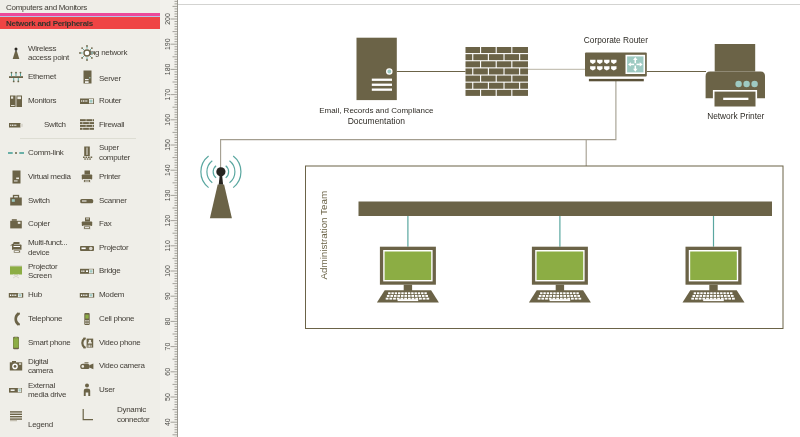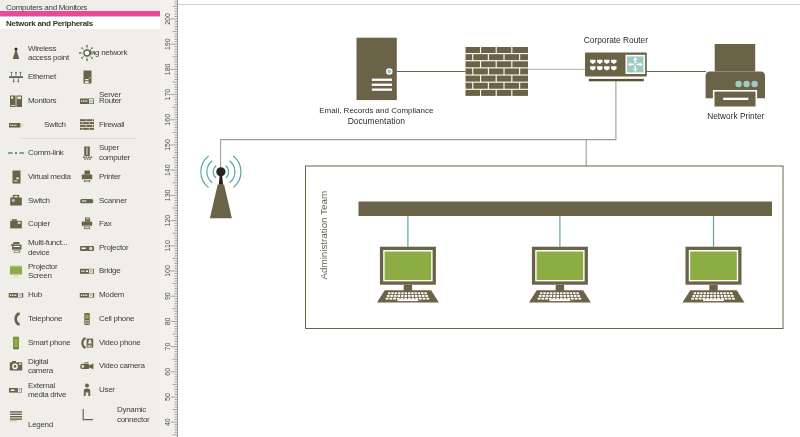--- a/index.html
+++ b/index.html
@@ -1,22 +1,22 @@
 <!DOCTYPE html>
 <html><head><meta charset="utf-8">
 <style>
 html,body{margin:0;padding:0;width:800px;height:437px;overflow:hidden;
  font-family:"Liberation Sans",sans-serif;background:#fff}
 #panel{position:absolute;left:0;top:0;width:160px;height:437px;background:#efeee8}
 #rulerbg{position:absolute;left:160px;top:0;width:18px;height:437px;background:#f2f1ec;border-right:1px solid #9c9a92;box-sizing:border-box}
 .it{position:absolute;font-size:8px;letter-spacing:-0.3px;line-height:9.2px;color:#45413a;white-space:nowrap}
 .ic{position:absolute}
-#h1{position:absolute;left:0;top:0;width:160px;height:16px;border-bottom:5px solid #ec4899;box-sizing:border-box}
+#h1{position:absolute;left:0;top:0;width:160px;height:16px;border-bottom:3px solid #ec4899;box-sizing:border-box}
 #h1 span{position:absolute;left:6px;top:3px;font-size:8px;letter-spacing:-0.3px;color:#3f3b34}
-#h2{position:absolute;left:0;top:16px;width:172px;height:13px;box-sizing:border-box;background:#ffffff;border-top:1px solid #b3c4e7}
+#h2{position:absolute;left:0;top:16px;width:172px;height:13px;box-sizing:border-box;background:#ef4444;border-top:1px solid #b3c4e7}
 #h2 span{position:absolute;left:6px;top:1.5px;font-size:8px;letter-spacing:-0.3px;font-weight:bold;color:#35322b}
 #sep{position:absolute;left:20px;top:138px;width:116px;height:1px;background:#ddddd3}
 svg.full{position:absolute;left:0;top:0}
 </style></head>
 <body>
 <div id="panel">
   <div id="h1">
       <span>Computers and Monitors</span>
     </div>
   <div id="h2">
@@ -56,21 +56,21 @@
       <circle cx="3.5" cy="3.6" r="0.9" fill="#6b6347"></circle>
       <line x1="8" y1="4" x2="8" y2="7.2" stroke="#5aa7a0" stroke-width="1"></line>
       <circle cx="8" cy="3.6" r="0.9" fill="#6b6347"></circle>
       <line x1="12.5" y1="4" x2="12.5" y2="7.2" stroke="#5aa7a0" stroke-width="1"></line>
       <circle cx="12.5" cy="3.6" r="0.9" fill="#6b6347"></circle>
       <line x1="5.7" y1="9" x2="5.7" y2="12" stroke="#5aa7a0" stroke-width="1"></line>
       <circle cx="5.7" cy="12.4" r="0.9" fill="#6b6347"></circle>
       <line x1="10.3" y1="9" x2="10.3" y2="12" stroke="#5aa7a0" stroke-width="1"></line>
       <circle cx="10.3" cy="12.4" r="0.9" fill="#6b6347"></circle>
     </svg>
-<div class="it" style="left:99px;top:90px">Server</div>
+<div class="it" style="left:99px;top:74px">Server</div>
 <svg class="ic" style="left:79.0px;top:68.5px" width="16" height="16" viewBox="0 0 16 16">
       <rect x="4.5" y="1.5" width="8" height="13" fill="#6b6347"></rect>
       <rect x="6" y="10" width="3.6" height="0.9" fill="#fff"></rect>
       <rect x="6" y="11.8" width="3.6" height="0.9" fill="#fff"></rect>
       <rect x="6" y="13" width="3.6" height="0.9" fill="#fff"></rect>
       <circle cx="10.8" cy="8.8" r="0.8" fill="#9ecac2"></circle>
     </svg>
 <div class="it" style="left:28px;top:95.9px">Monitors</div>
 <svg class="ic" style="left:7.5px;top:92.5px" width="16" height="16" viewBox="0 0 16 16">
       <rect x="2" y="2.5" width="5.6" height="11.5" fill="#6b6347"></rect>

